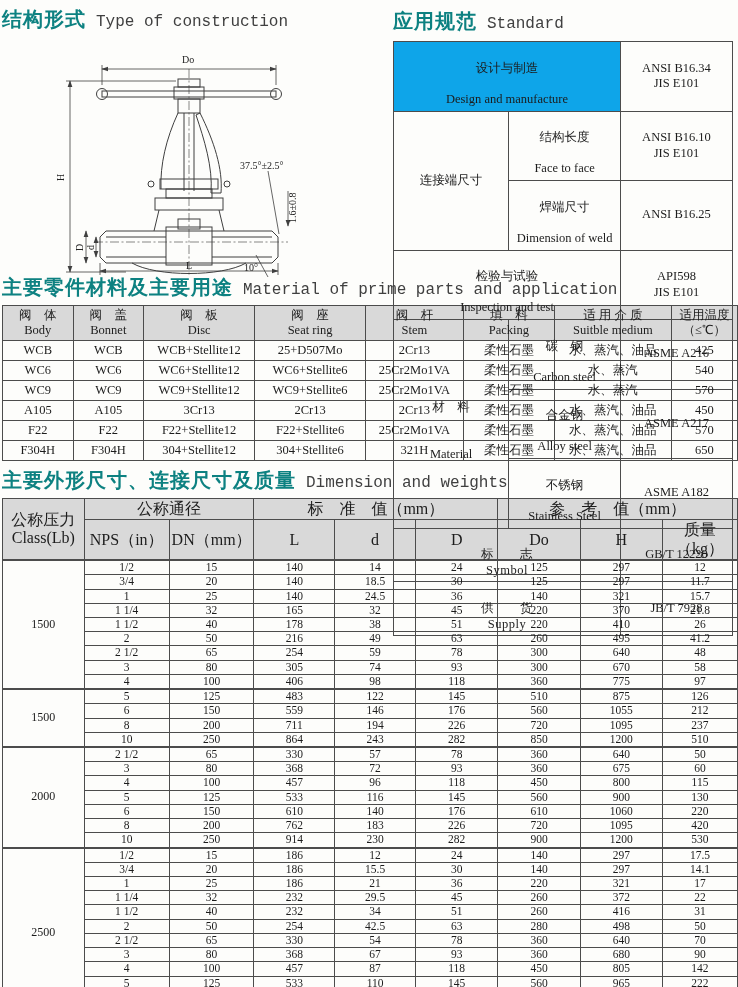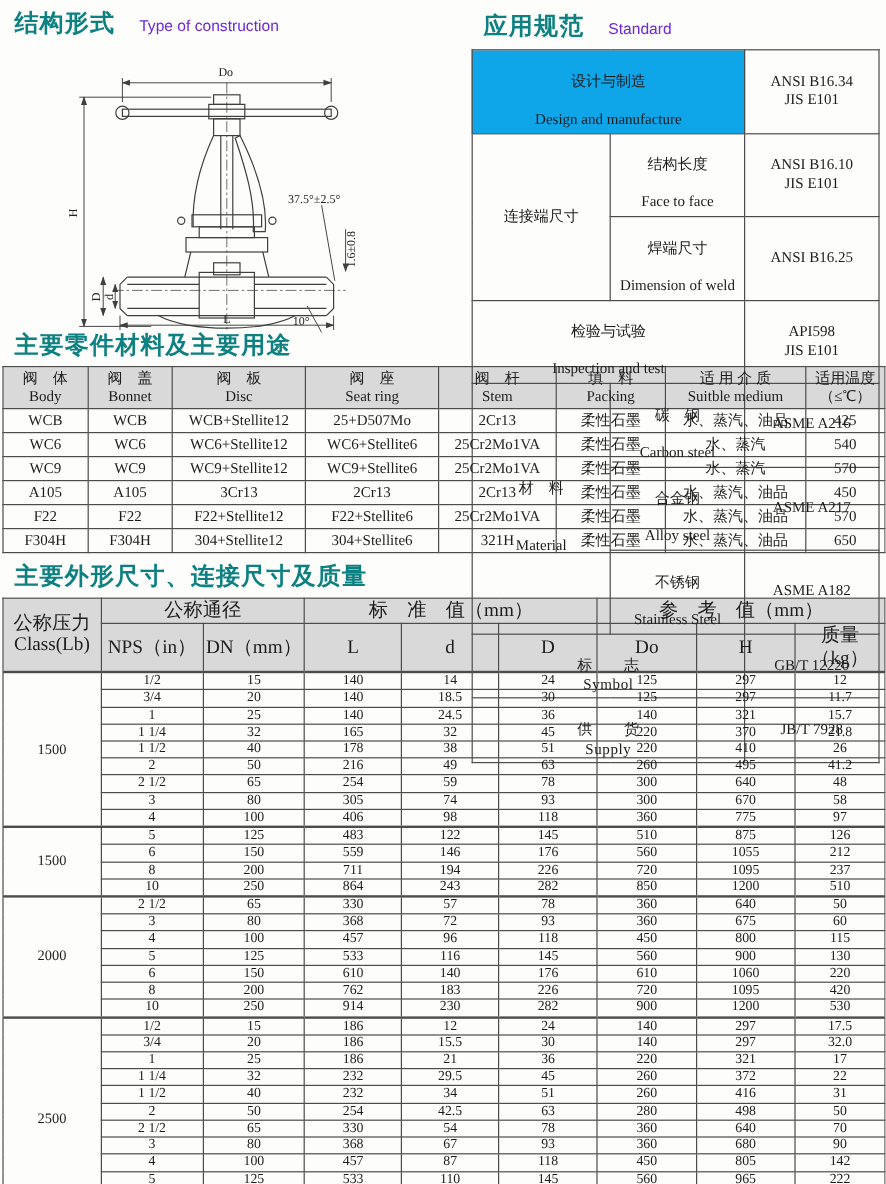--- a/index.html
+++ b/index.html
@@ -3,23 +3,23 @@
 <meta charset="utf-8">
 <style>
   * { margin:0; padding:0; box-sizing:border-box; }
   body {
     width:738px; height:987px; background:#fdfdfb; color:#1c1c1c;
     font-family:"Liberation Serif", serif; overflow:hidden;
   }
   .page { width:738px; height:987px; padding:4px 2px 2px 2px; }
 
   
-  .sec-head { display:flex; align-items:baseline; gap:20px; margin:2px 0 4px 10px; }
+  .sec-head { display:flex; align-items:baseline; gap:10px; margin:2px 0 4px 0; }
   .sec-head .zh { font-family:"Liberation Sans", sans-serif; font-weight:bold; font-size:20px; color:#0d8181; letter-spacing:1px; }
-  .sec-head .en { font-family:Liberation Sans, sans-serif; font-size:13px; color:#6d28d9; }
+  .sec-head .en { font-family:Liberation Mono, monospace; font-size:16px; color:#404040; }
 
   
   .top-area { display:flex; height:268px; }
   .top-left { width:392px; }
   .top-right { width:344px; padding-top:2px; }
 
   
   table { border-collapse:collapse; table-layout:fixed; }
   .std-table { width:340px; margin-top:6px; }
   .std-table td {
@@ -229,20 +229,21 @@
           </td>
           <td>JB/T 7928</td>
         </tr>
       </tbody>
         </table>
     </div>
   </div>
 
   <div class="sec-head">
     <span class="zh">主要零件材料及主要用途</span>
+    <span class="en">Material of prime parts and application</span>
   </div>
 
   <table class="mat-table">
     <colgroup>
       <col style="width:9.6%">
         <col style="width:9.6%">
         <col style="width:15.1%">
         <col style="width:15.1%">
       <col style="width:13.3%">
         <col style="width:12.4%">
@@ -320,20 +321,21 @@
           <td>321H</td>
           <td>柔性石墨</td>
           <td>水、蒸汽、油品</td>
           <td>650</td>
         </tr>
       </tbody>
   </table>
 
   <div class="sec-head" style="margin-top:6px;">
     <span class="zh">主要外形尺寸、连接尺寸及质量</span>
+    <span class="en">Dimension and weights</span>
   </div>
 
   <table class="dim-table">
     <colgroup>
       <col style="width:11.1%">
         <col style="width:11.6%">
         <col style="width:11.5%">
         <col style="width:11%">
       <col style="width:11%">
         <col style="width:11.2%">
@@ -576,21 +578,21 @@
           <td>17.5</td>
         </tr>
         <tr>
           <td>3/4</td>
           <td>20</td>
           <td>186</td>
           <td>15.5</td>
           <td>30</td>
           <td>140</td>
           <td>297</td>
-          <td>32.0</td>
+          <td>14.1</td>
         </tr>
         <tr>
           <td>1</td>
           <td>25</td>
           <td>186</td>
           <td>21</td>
           <td>36</td>
           <td>220</td>
           <td>321</td>
           <td>17</td>

